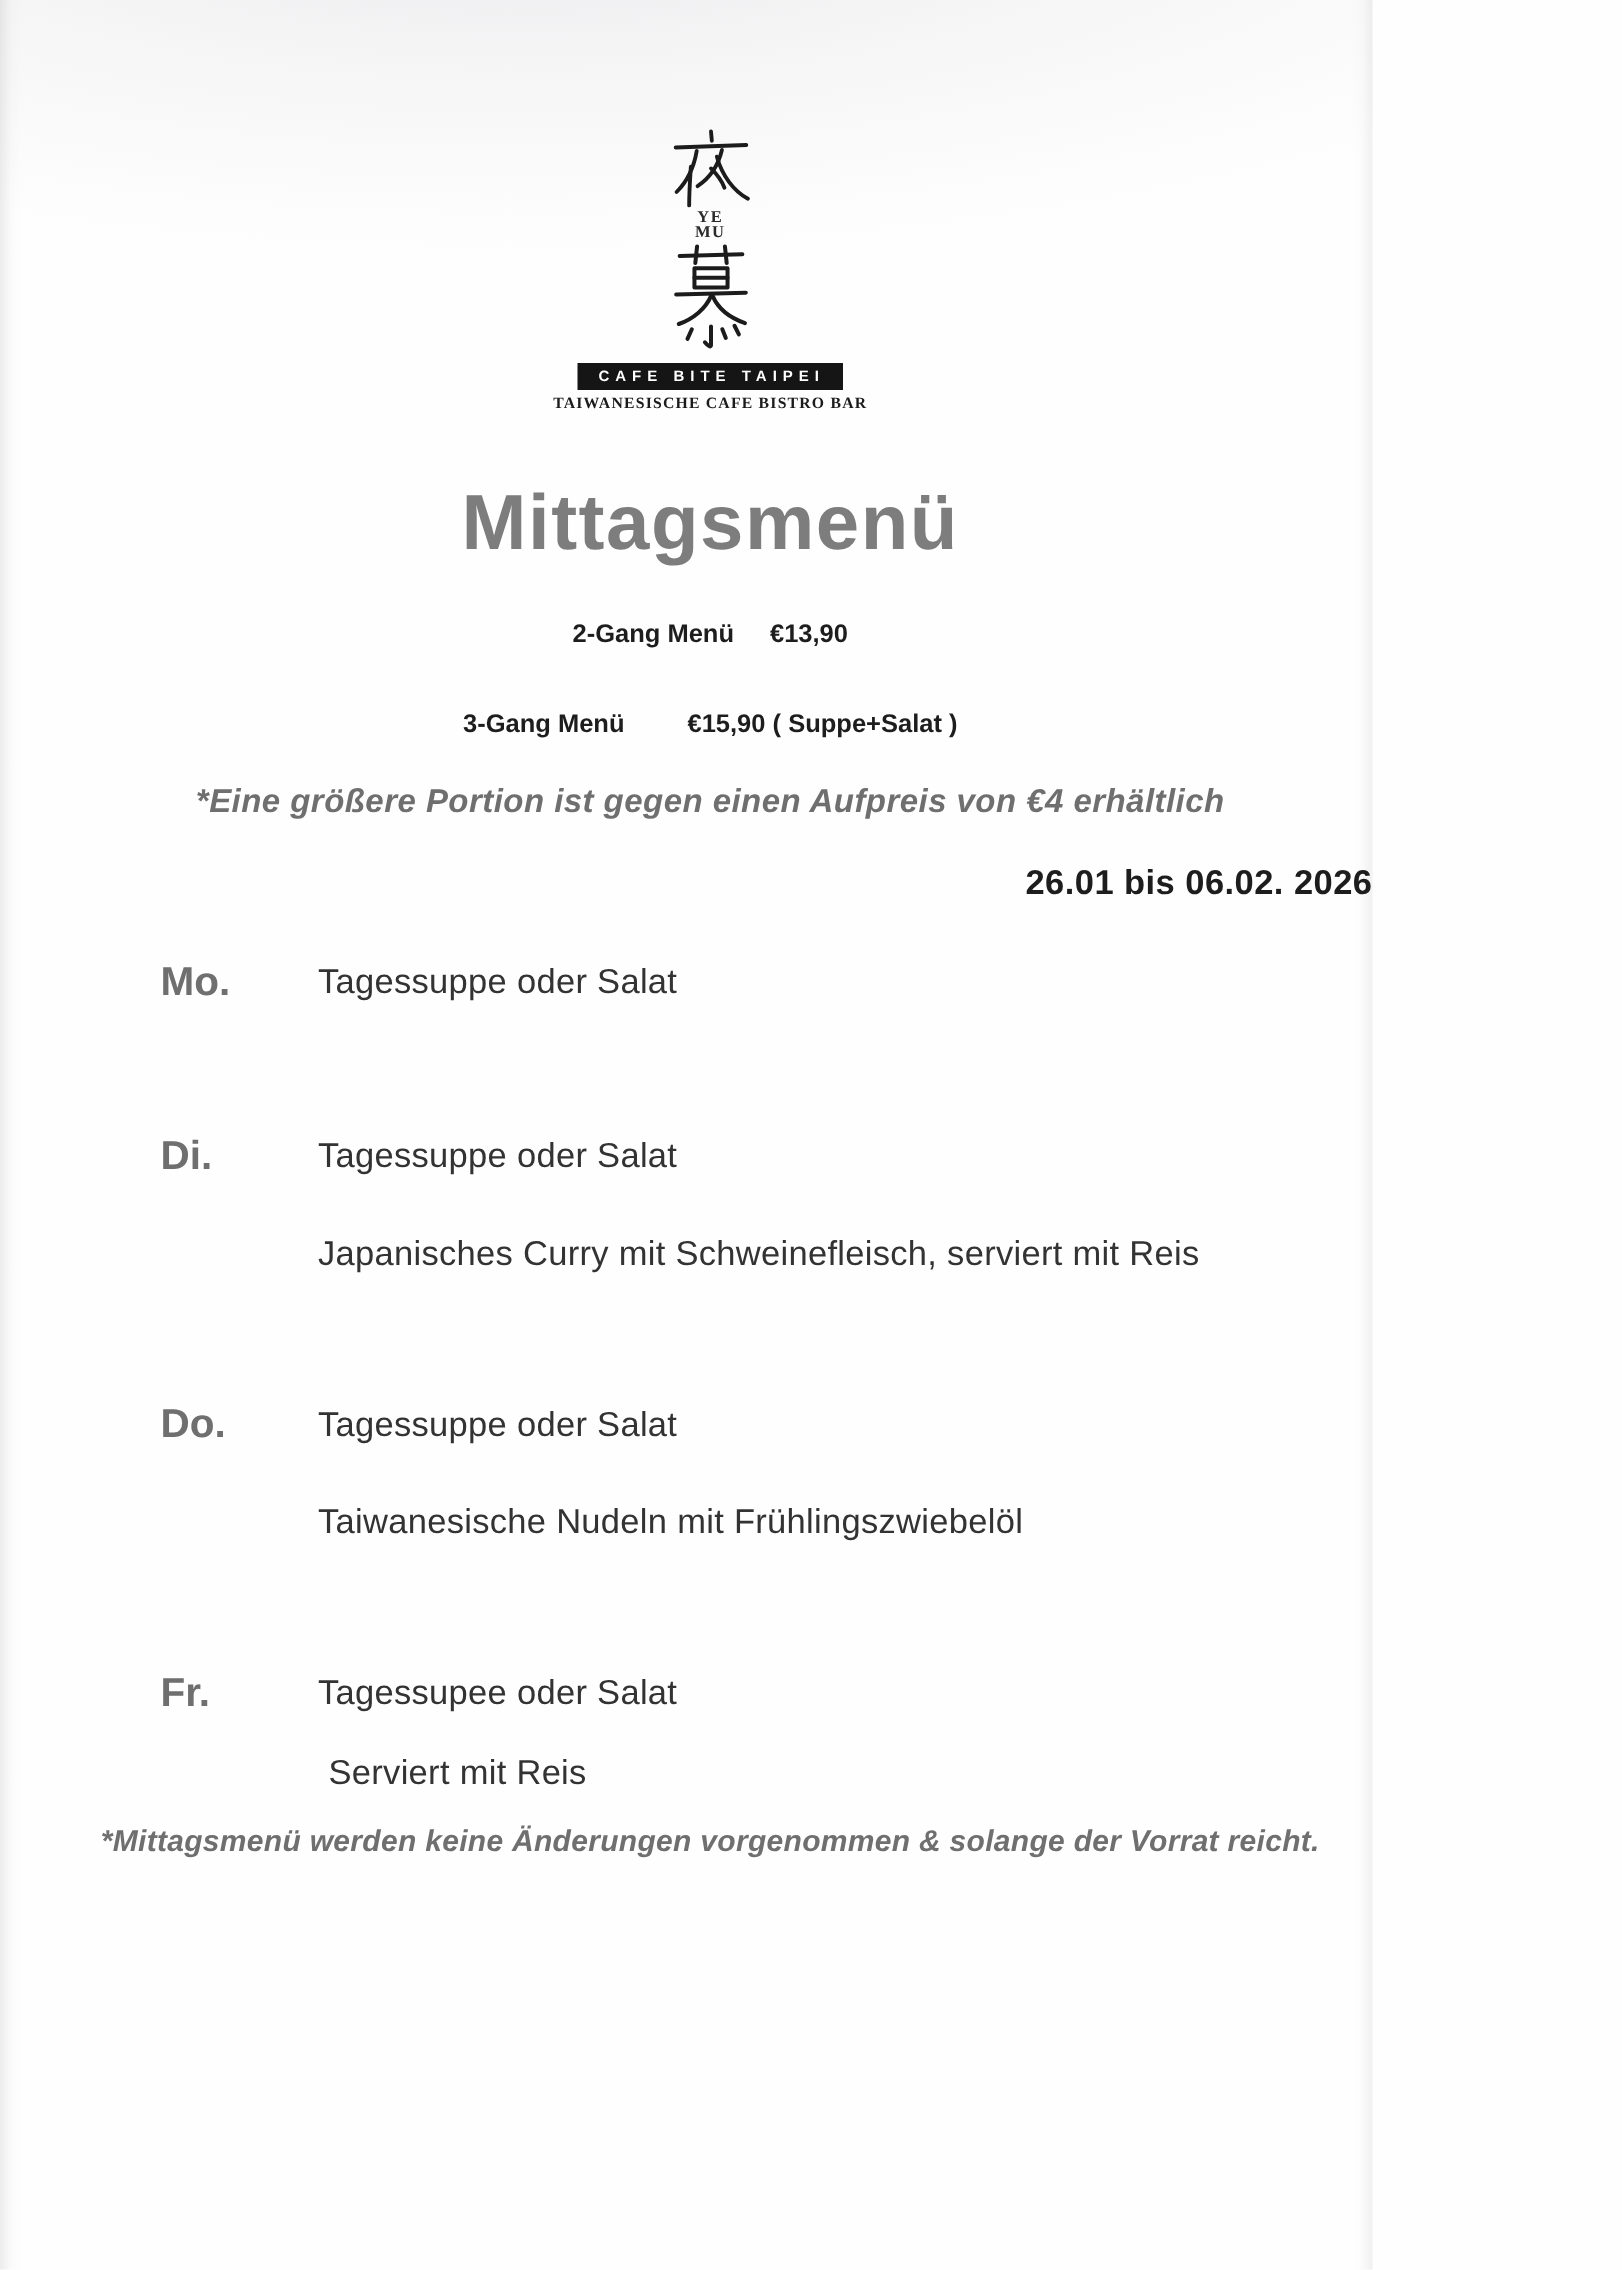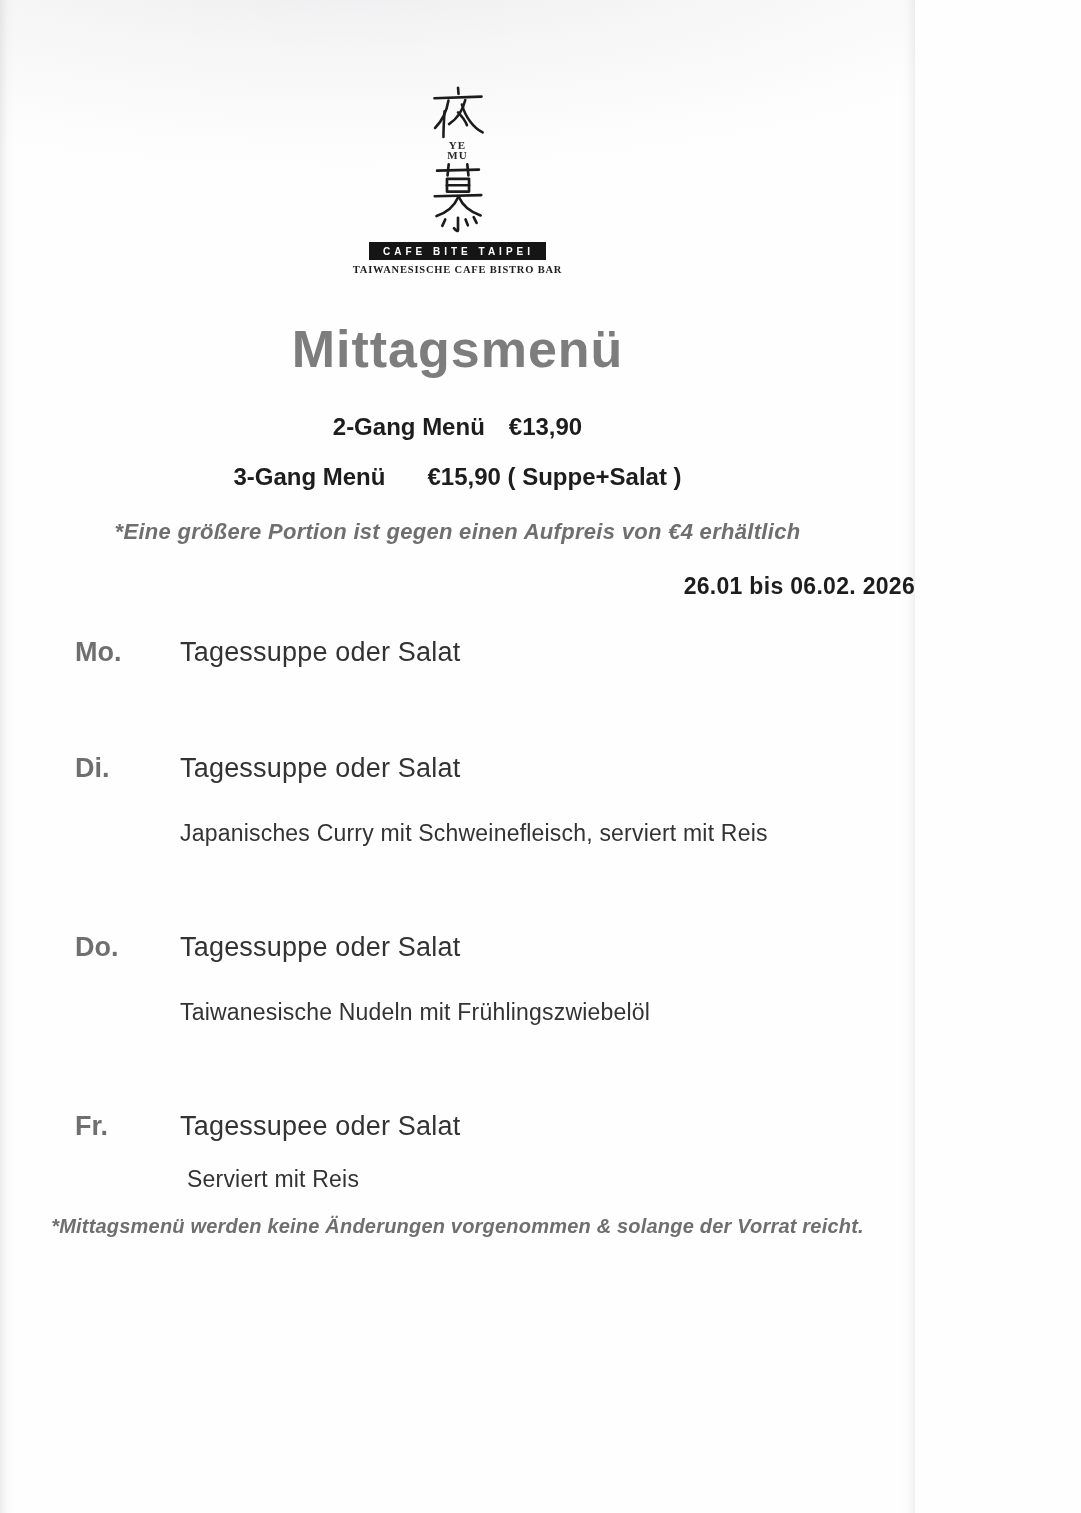--- a/index.html
+++ b/index.html
@@ -16,20 +16,21 @@
   
   .page {
     width: 915px;
     height: 1513px;
     position: relative;
     background:
       linear-gradient(90deg, rgba(0,0,0,0.07) 0px, rgba(0,0,0,0.015) 7px, rgba(0,0,0,0) 14px),
       linear-gradient(270deg, rgba(0,0,0,0.055) 0px, rgba(0,0,0,0.012) 7px, rgba(0,0,0,0) 14px),
       radial-gradient(90% 260px at 38% -90px, rgba(190,190,196,0.35) 0%, rgba(210,210,216,0.18) 55%, rgba(255,255,255,0) 100%),
       #fefefe;
+    padding-left: 32px;
   }
 
   .logo-block { padding-top: 86px; text-align: center; }
   .kanji { display: block; margin: 0 auto; }
   .kanji path { fill: none; stroke: #1c1c1c; stroke-width: 4.6; stroke-linecap: round; stroke-linejoin: round; }
   .yemu {
     font-family: "Liberation Serif", serif;
     font-weight: bold;
     font-size: 11px;
     line-height: 10px;
@@ -60,26 +61,26 @@
     margin-top: 44px;
     text-align: center;
     font-size: 52px;
     font-weight: bold;
     letter-spacing: 1px;
     color: #7d7d7d;
   }
 
   .price-line {
     text-align: center;
-    font-size: 24px;
+    font-size: 17px;
     font-weight: bold;
     color: #1d1d1d;
   }
   .price-line.first { margin-top: 34px; }
-  .price-line.second { margin-top: 22px; }
+  .price-line.second { margin-top: 40px; }
   .price-line .gap-sm { display: inline-block; width: 24px; }
   .price-line .gap-lg { display: inline-block; width: 42px; }
 
   .portion-note {
     margin-top: 28px;
     text-align: center;
     font-size: 22px;
     font-weight: bold;
     font-style: italic;
     color: #6f6f6f;
@@ -99,21 +100,21 @@
   .day-block { display: flex; align-items: flex-start; margin-bottom: 84px; }
   .day-label {
     width: 105px;
     flex: 0 0 105px;
     font-size: 27px;
     font-weight: bold;
     color: #6f6f6f;
     line-height: 32px;
   }
   .day-content { flex: 1; }
-  .starter { font-size: 27px; color: #333333; line-height: 32px; letter-spacing: 0.2px; }
+  .starter { font-size: 23px; color: #333333; line-height: 32px; letter-spacing: 0.2px; }
   .main-dish { font-size: 23px; color: #333333; margin-top: 36px; letter-spacing: 0.2px; }
   .main-dish-2 { font-size: 23px; color: #333333; margin-top: 24px; padding-left: 7px; letter-spacing: 0.2px; }
 
   .footer-note {
     margin-top: -62px; 
     text-align: center;
     font-size: 20px;
     font-weight: bold;
     font-style: italic;
     color: #6f6f6f;

